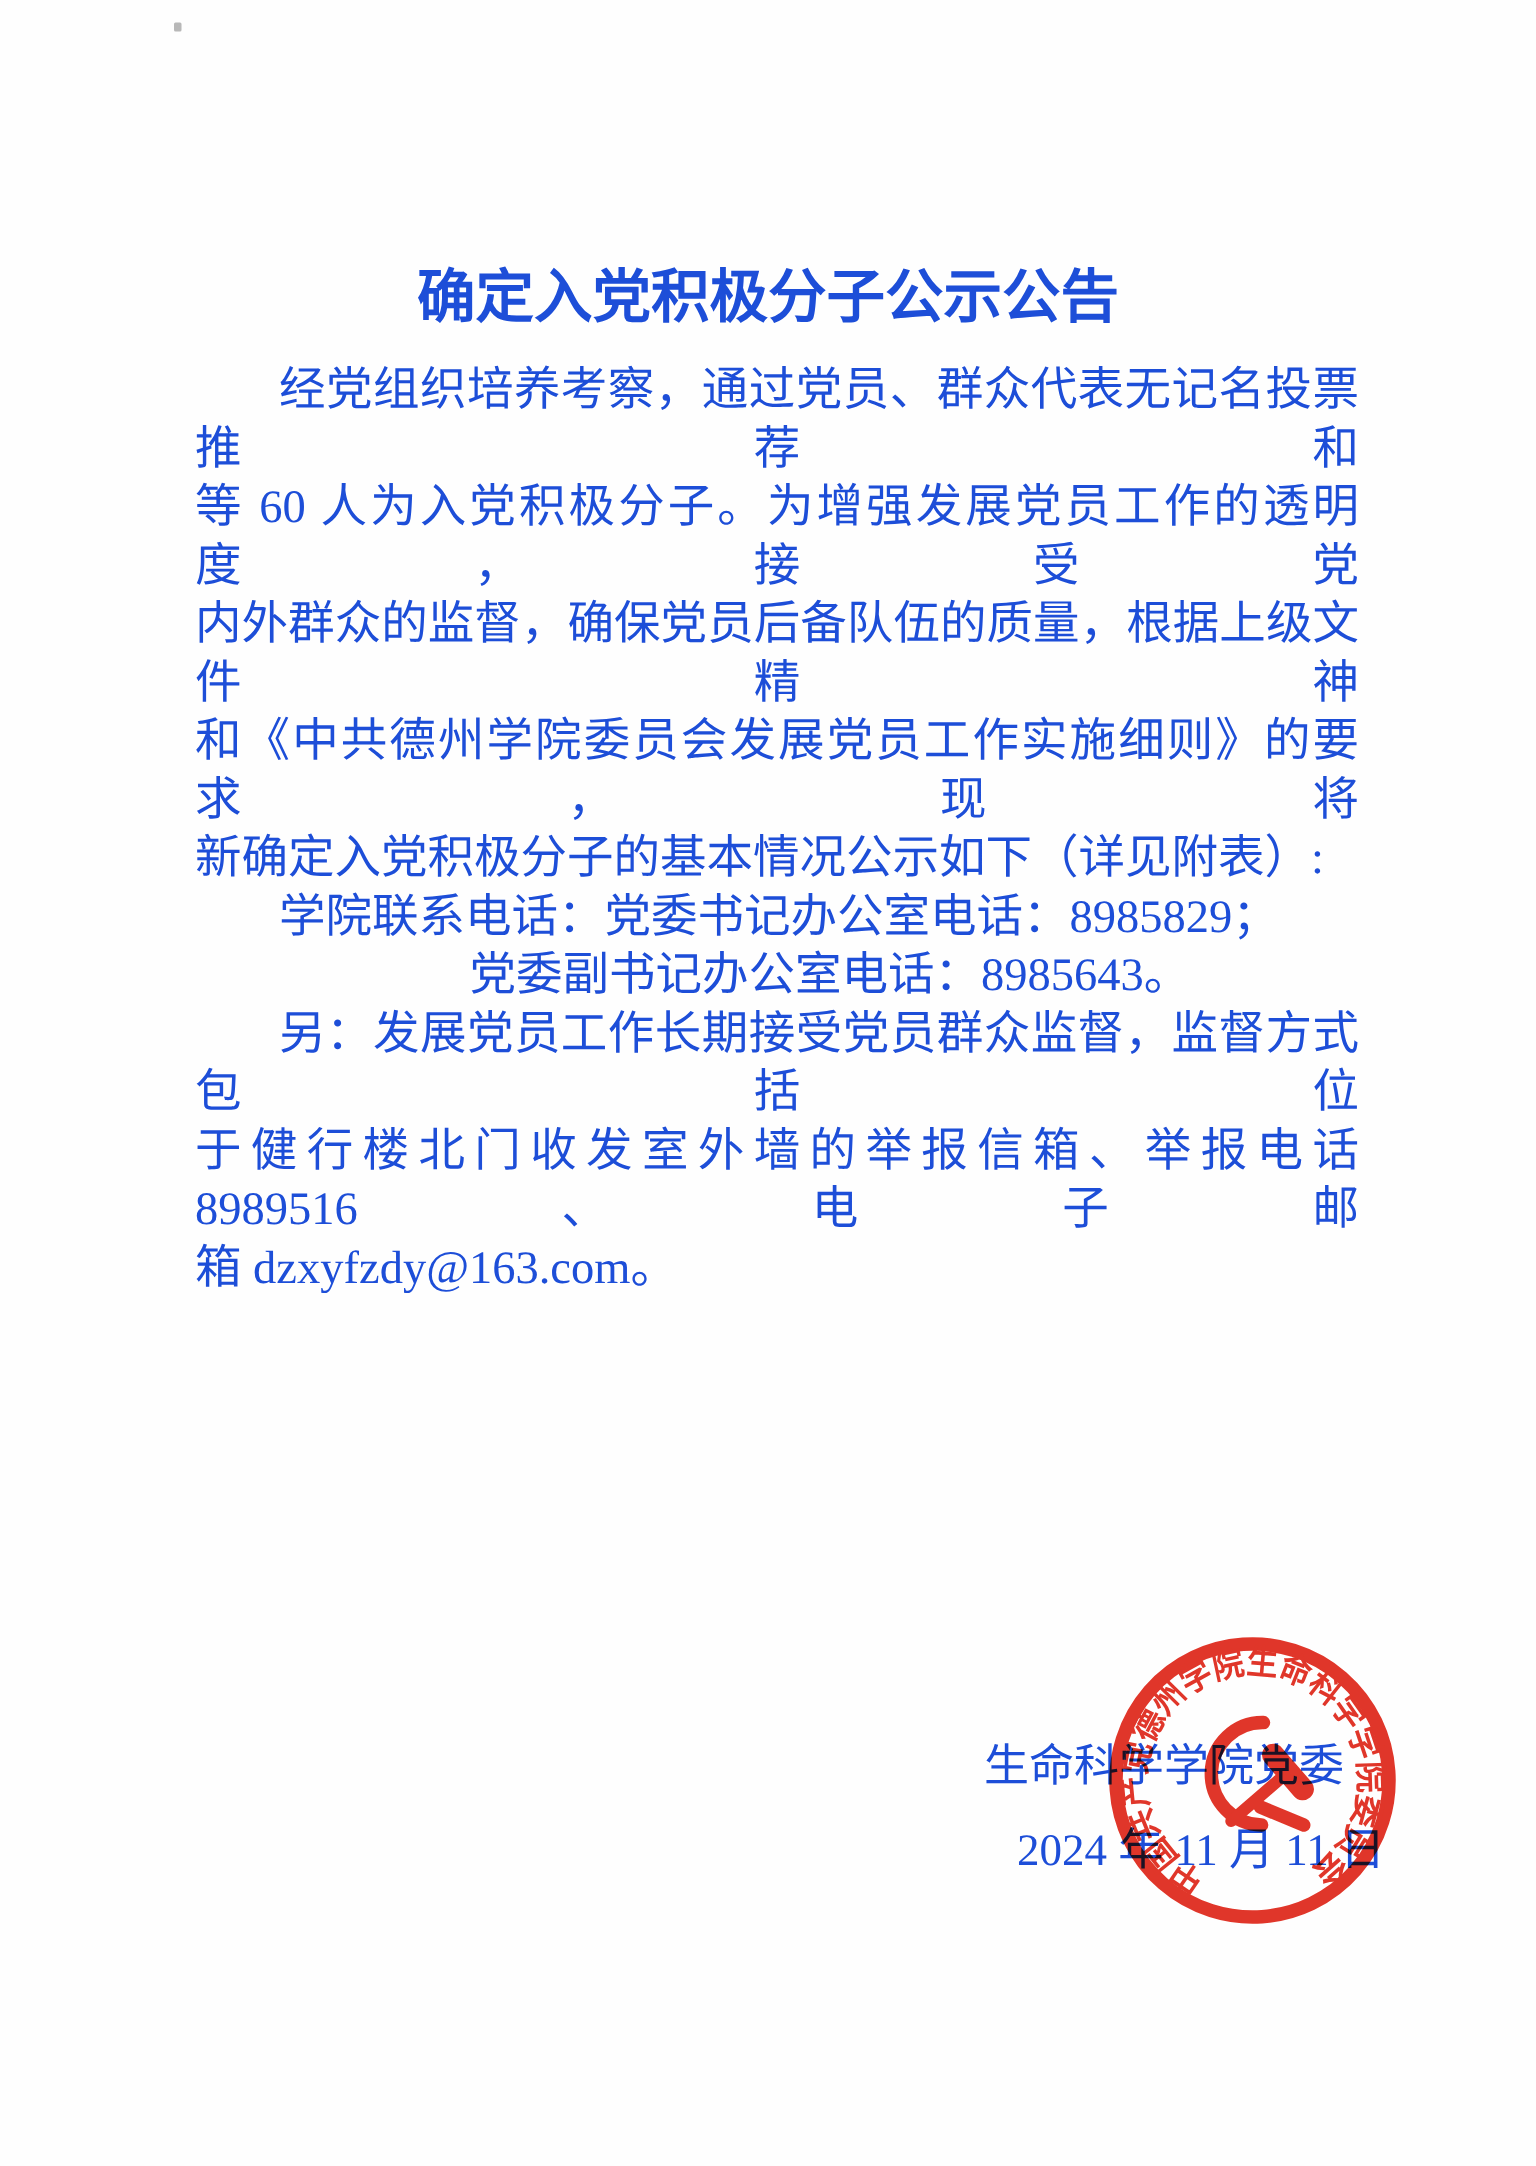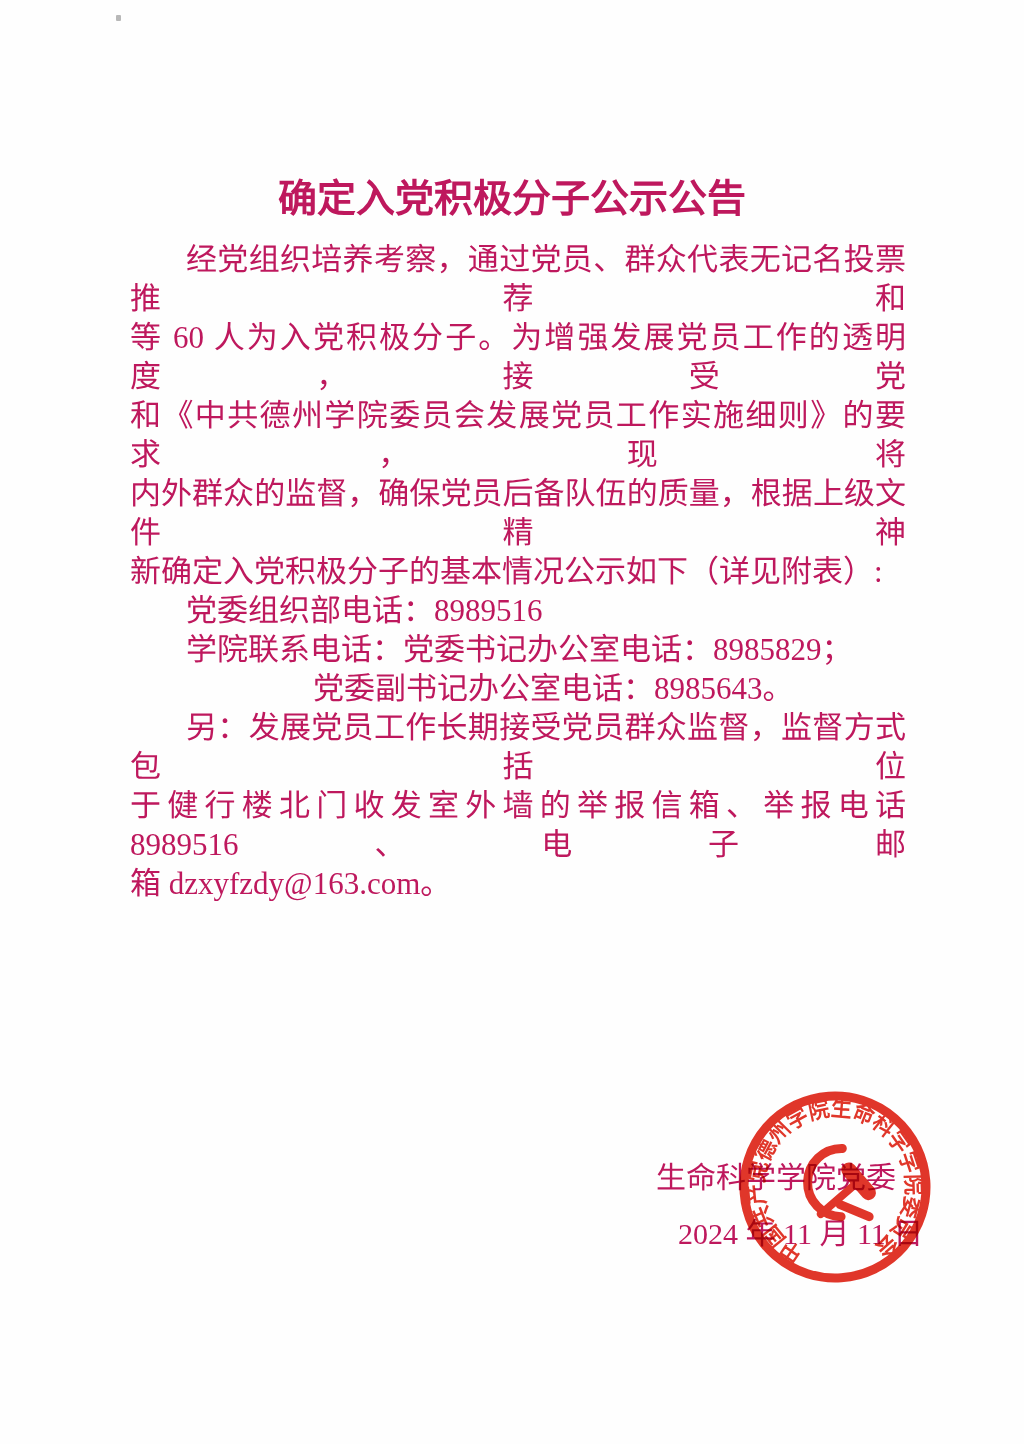--- a/index.html
+++ b/index.html
@@ -71,33 +71,32 @@
     left:116px;top:15px;
     width:5px;height:6px;
     background:#9a9a9a;
     border-radius:1px;
     opacity:.7;
   }
 </style>
 </head>
 <body>
 
-<div class="page" style="background: rgb(254, 254, 254); color: #be185d;">
+<div class="page" style="background: rgb(254, 254, 254); color: #1d4ed8;">
 
   <div class="scan-speck"></div>
 
   <h1 class="doc-title">确定入党积极分子公示公告</h1>
 
   <div class="doc-body">
     <div class="line ind full">经党组织培养考察，通过党员、群众代表无记名投票推荐和</div>
     <div class="line full">等 60 人为入党积极分子。为增强发展党员工作的透明度，接受党</div>
+    <div class="line full">内外群众的监督，确保党员后备队伍的质量，根据上级文件精神</div>
     <div class="line full">和《中共德州学院委员会发展党员工作实施细则》的要求，现将</div>
-    <div class="line full">内外群众的监督，确保党员后备队伍的质量，根据上级文件精神</div>
     <div class="line">新确定入党积极分子的基本情况公示如下（详见附表）:</div>
-    <div class="line ind">党委组织部电话：8989516</div>
     <div class="line ind">学院联系电话：党委书记办公室电话：8985829；</div>
     <div class="line ind4">党委副书记办公室电话：8985643。</div>
     <div class="line ind full">另：发展党员工作长期接受党员群众监督，监督方式包括位</div>
     <div class="line full">于健行楼北门收发室外墙的举报信箱、举报电话 8989516、电子邮</div>
     <div class="line">箱 dzxyfzdy@163.com。</div>
 
   </div>
 
   <div class="sig-org">生命科学学院党委</div>
   <div class="sig-date">2024 年 11 月 11 日</div>

